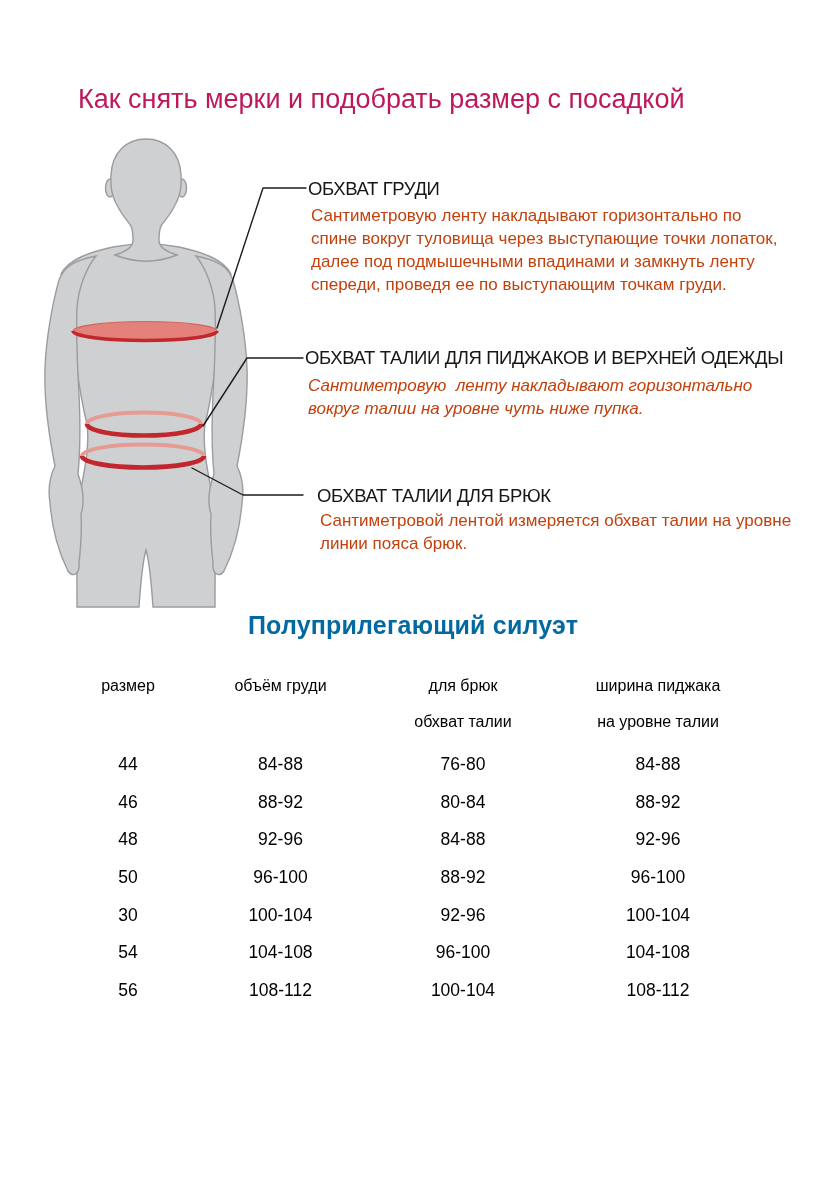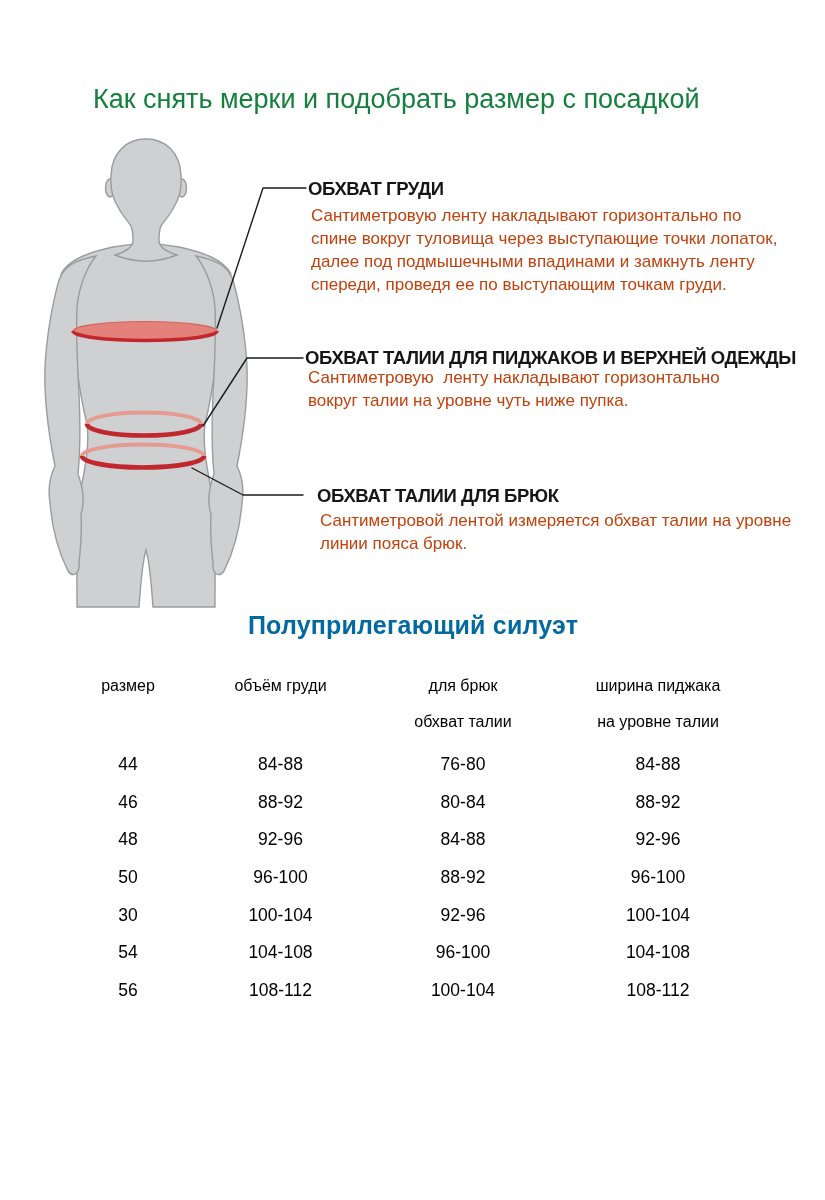--- a/index.html
+++ b/index.html
@@ -7,43 +7,42 @@
     position:relative;
     width:825px;height:1200px;
     background:#fff;
     font-family:"Liberation Sans", sans-serif;
     color:#111;
     overflow:hidden;
   }
   
   .page-title{
     position:absolute;left:78px;top:84px;
-    font-size:27px;line-height:30px;font-weight:400;color:#15803d;
+    font-size:27px;line-height:30px;font-weight:400;color:#be185d;
     white-space:nowrap;
-    margin-left:15px;
   }
   
   .figure-svg{position:absolute;left:0;top:0;}
   .body-shape{fill:var(--body-fill,#cfd0d2);stroke:var(--body-outline,#9b9ca0);stroke-width:1.4;}
   .leader{fill:none;stroke:var(--leader,#1c1c1c);stroke-width:1.4;stroke-linejoin:round;stroke-linecap:round;}
   
   .annotation{position:absolute;}
   .ann-heading{
     font-size:18.5px;letter-spacing:-0.4px;color:#161616;
-    white-space:nowrap;line-height:19px;font-weight:bold;
+    white-space:nowrap;line-height:19px;
   }
   .ann-text{
     position:absolute;
     font-size:17px;line-height:23px;color:#c2410c;
     white-space:pre-wrap;
   }
   .ann1{left:308px;top:179px;}
   .ann1 .ann-text{left:3px;top:25px;width:470px;}
   .ann2{left:305px;top:348px;}
-  .ann2 .ann-text{left:3px;top:18px;width:470px;}
+  .ann2 .ann-text{left:3px;top:26px;width:470px;font-style:italic;}
   .ann3{left:305px;top:486px;margin-left:12px;}
   .ann3 .ann-text{left:3px;top:23px;width:480px;}
   
   .table-title{
     position:absolute;left:58px;top:611px;width:710px;
     text-align:center;font-size:25px;font-weight:700;color:#0369a1;
     letter-spacing:0.2px;
   }
   .size-table{position:absolute;left:58px;top:668px;width:710px;}
   .thead-row,.trow{display:flex;}

